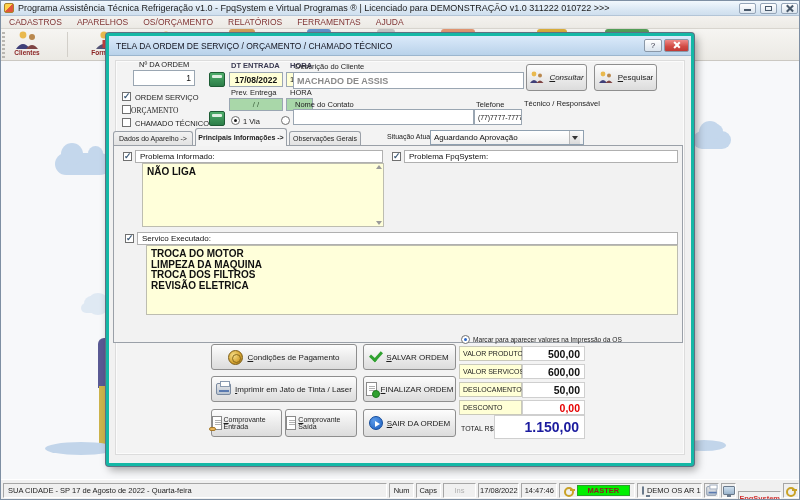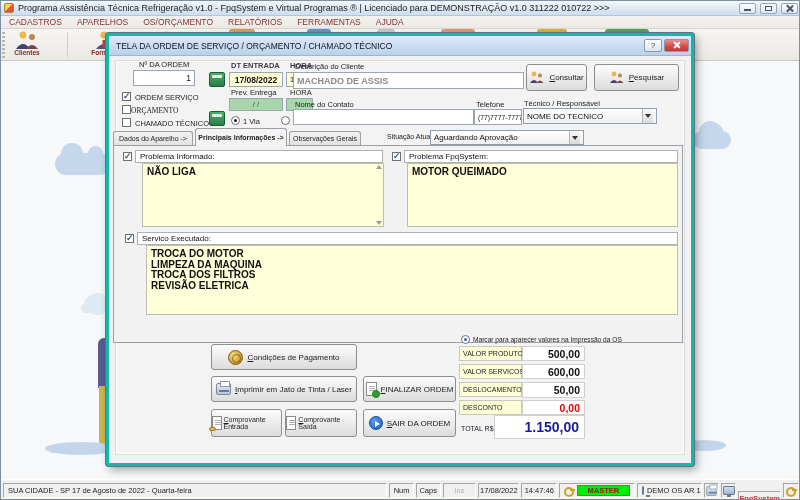--- a/index.html
+++ b/index.html
@@ -238,49 +238,43 @@
     <div class="field green" style="left:120px;top:62px;width:54px;height:13px;font-size:7.5px;">/ /</div>
     <div class="label" style="left:181px;top:52px;">HORA</div>
     <div class="field green" style="left:177px;top:62px;width:27px;height:13px;font-size:7.5px;">:</div>
     <div class="rad on" style="left:122px;top:80px;"></div>
     <div class="label" style="left:134px;top:81px;">1 Via</div>
     <div class="rad" style="left:172px;top:80px;"></div>
     <div class="label" style="left:184px;top:81px;">2 Vias</div>
 
     <div class="label" style="left:186px;top:26px;">Descrição do Cliente</div>
     <div class="field" style="left:184px;top:36px;width:231px;height:17px;color:#8a8a8a;font-weight:bold;font-size:9px;">MACHADO DE ASSIS</div>
-    <div class="btn" style="left:417px;top:28px;width:61px;height:27px;">
+    <div class="btn" style="left:417px;top:28px;width:61px;height:27px;font-style:italic;">
       <svg width="16" height="13" viewBox="0 0 16 13">
         <circle cx="5" cy="3" r="2.4" fill="#e9b94e"></circle>
           <path d="M1 12 q4 -6 8 0 z" fill="#3f3f78"></path>
         <circle cx="11" cy="4.5" r="2" fill="#b9884e"></circle>
           <path d="M7.5 12 q3.5 -5 7 0 z" fill="#7e4444"></path>
       </svg>
       <span class="ufl">Consultar</span>
     </div>
-    <div class="btn" style="left:485px;top:28px;width:85px;height:27px;">
+    <div class="btn" style="left:485px;top:28px;width:63px;height:27px;">
       <svg width="16" height="13" viewBox="0 0 16 13">
         <circle cx="5" cy="3" r="2.4" fill="#e9b94e"></circle>
           <path d="M1 12 q4 -6 8 0 z" fill="#3f3f78"></path>
         <circle cx="11" cy="4.5" r="2" fill="#b9884e"></circle>
           <path d="M7.5 12 q3.5 -5 7 0 z" fill="#7e4444"></path>
       </svg>
       <span class="ufl">Pesquisar</span>
     </div>
     <div class="label" style="left:186px;top:64px;">Nome do Contato</div>
     <div class="field" style="left:184px;top:73px;width:181px;height:16px;"></div>
     <div class="label" style="left:367px;top:64px;">Telefone</div>
     <div class="field" style="left:365px;top:73px;width:48px;height:16px;font-size:6.8px;">(77)7777-7777</div>
     <div class="label" style="left:415px;top:63px;">Técnico / Responsável</div>
-    <div class="sel" style="left:414px;top:72px;width:134px;height:16px;">
-      <span>NOME DO TECNICO</span>
-      <span class="arrowbox">
-          <span class="darr"></span>
-        </span>
-    </div>
 
     <div class="tab ufl" style="left:4px;width:80px;">
         <span>Dados do Aparelho -&gt;</span>
       </div>
     <div class="tab active" style="left:86px;width:92px;">
         <span>Principais Informações -&gt;</span>
       </div>
     <div class="tab" style="left:180px;width:72px;">
         <span>Observações Gerais</span>
       </div>
@@ -297,21 +291,20 @@
     <div class="cb checked" style="left:14px;top:116px;z-index:5;"></div>
     <div class="memo-head" style="left:26px;top:114px;width:248px;height:13px;">Problema Informado:</div>
     <div class="memo" style="left:33px;top:127px;width:242px;height:64px;">NÃO LIGA</div>
     <div class="vscroll" style="left:266px;top:129px;height:60px;">
       <span class="uarr"></span>
       <span class="uarr down"></span>
     </div>
 
     <div class="cb checked" style="left:283px;top:116px;z-index:5;"></div>
     <div class="memo-head" style="left:295px;top:114px;width:274px;height:13px;">Problema FpqSystem:</div>
-    <div class="memo" style="left:298px;top:127px;width:271px;height:64px;">MOTOR QUEIMADO</div>
 
     <div class="cb checked" style="left:16px;top:198px;z-index:5;"></div>
     <div class="memo-head" style="left:28px;top:196px;width:541px;height:13px;">Servico Executado:</div>
     <div class="memo" style="left:37px;top:209px;width:532px;height:70px;">TROCA DO MOTOR
 LIMPEZA DA MAQUINA
 TROCA DOS FILTROS
 REVISÃO ELETRICA</div>
 
     <div class="btn" style="left:102px;top:308px;width:146px;height:26px;">
       <span class="coin"></span>
@@ -323,20 +316,24 @@
     </div>
     <div class="btn" style="left:102px;top:373px;width:71px;height:28px;font-size:7px;gap:2px;">
       <span class="doc">
           <span class="hand"></span>
         </span>
       <span class="ufl">Comprovante Entrada</span>
     </div>
     <div class="btn" style="left:176px;top:373px;width:72px;height:28px;font-size:7px;gap:2px;">
       <span class="doc"></span>
       <span class="ufl">Comprovante Saída</span>
+    </div>
+    <div class="btn" style="left:254px;top:308px;width:93px;height:26px;">
+      <span class="checkmark"></span>
+      <span class="ufl">SALVAR ORDEM</span>
     </div>
     <div class="btn" style="left:254px;top:340px;width:93px;height:26px;">
       <span class="doc">
           <span class="dot"></span>
         </span>
       <span class="ufl">FINALIZAR ORDEM</span>
     </div>
     <div class="btn" style="left:254px;top:373px;width:93px;height:28px;">
       <span class="circle-arrow"></span>
       <span class="ufl">SAIR DA ORDEM</span>

